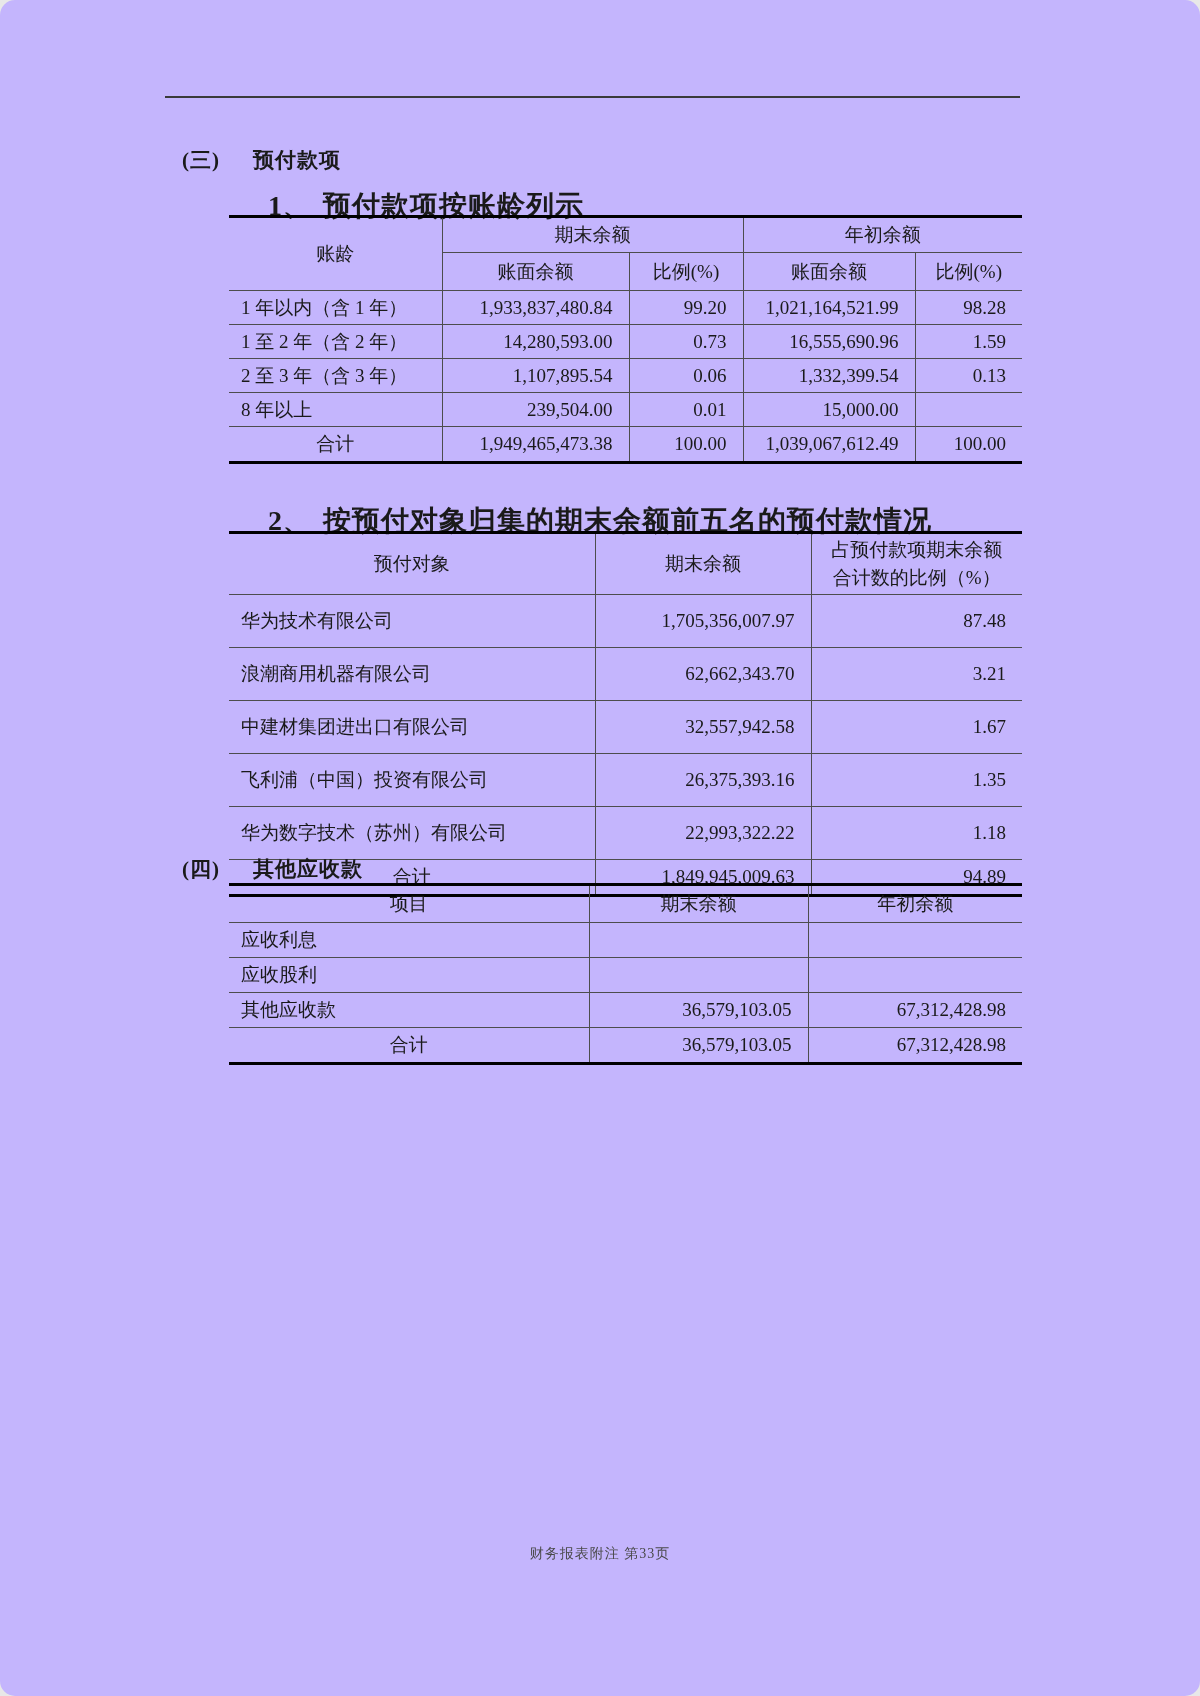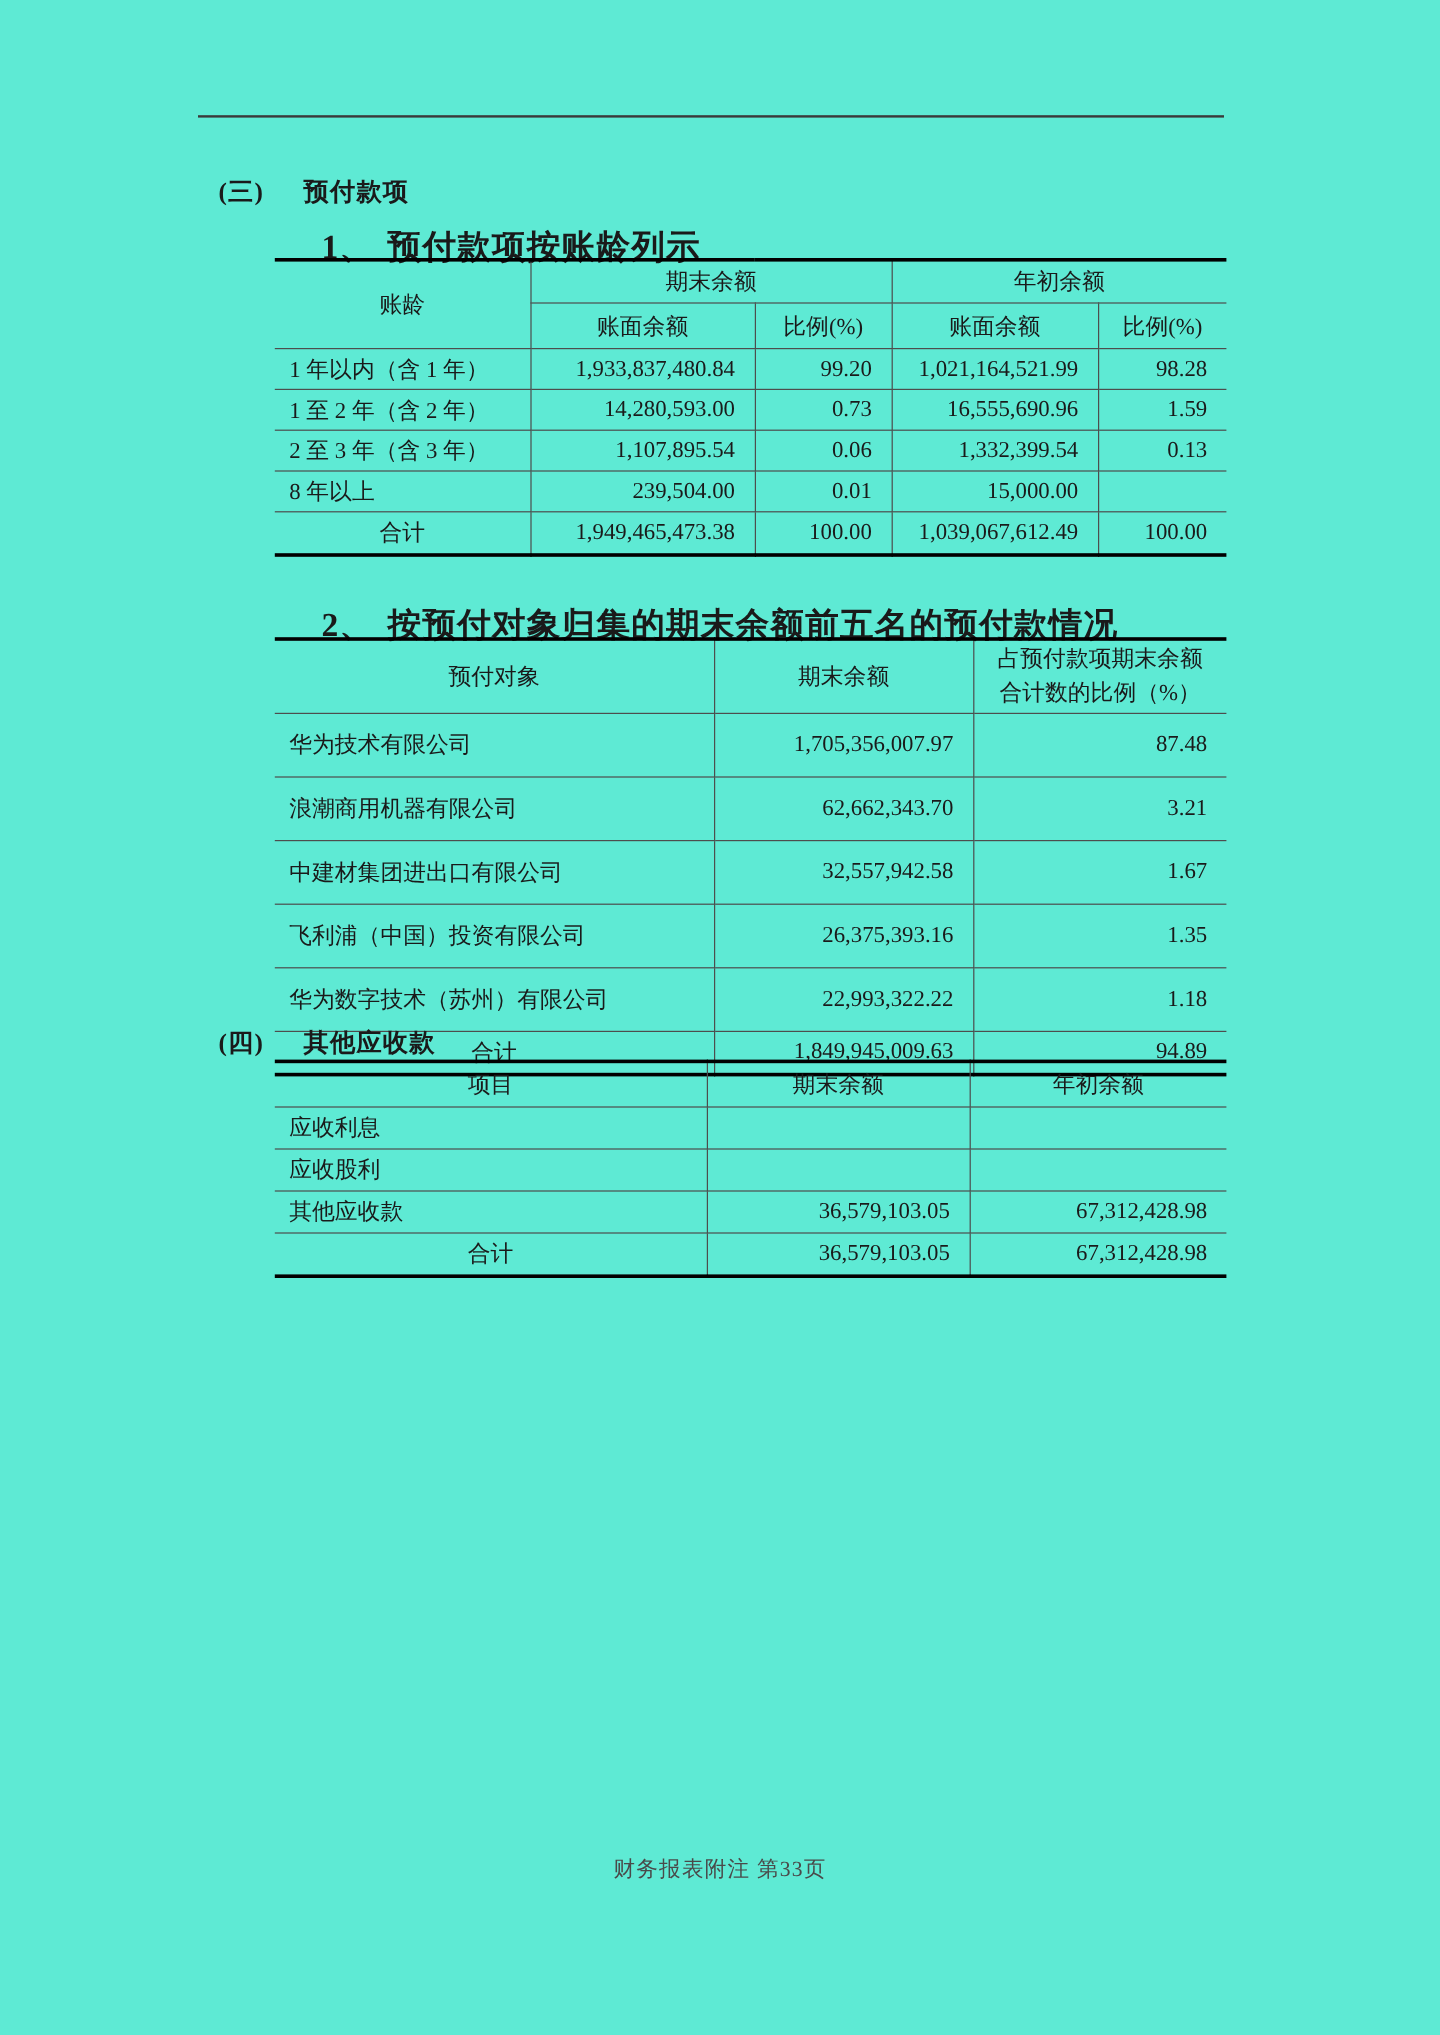--- a/index.html
+++ b/index.html
@@ -1,24 +1,25 @@
 <!DOCTYPE html>
 <html><head>
 <meta charset="utf-8">
 <style>
   * { margin:0; padding:0; box-sizing:border-box; }
   html,body { background:#e8e8e8; }
   .page {
     position:relative;
     width:1200px; height:1696px;
-    background:#5eead4;
+    background:#c4b5fd;
     font-family:"Liberation Serif","DejaVu Serif",serif;
     color:#1a1a1a;
     margin:0 auto;
     overflow:hidden;
+    border-radius:15px;
   }
   .rule-top {
     position:absolute; left:165px; top:96px;
     width:855px; height:0;
     border-top:2px solid #3a3a3a;
   }
   .sec-heading {
     position:absolute; left:182px;
     font-size:21px; font-weight:bold;
     white-space:nowrap; letter-spacing:1px;
@@ -67,21 +68,21 @@
 
   
   .t3 .hr th { height:38px; }
   .t3 .dr td { height:35px;margin-top:46px; }
   .t3 .tr-total td { height:36px; }
 
   .footer {
     position:absolute; left:0; top:1545px;
     width:100%;
     text-align:center;
-    font-size:18px;
+    font-size:14px;
     color:#4a4a4a;
     letter-spacing:1px;
   }
 </style>
 </head>
 <body>
 
 <div class="page">
 
   <div class="rule-top"></div>

